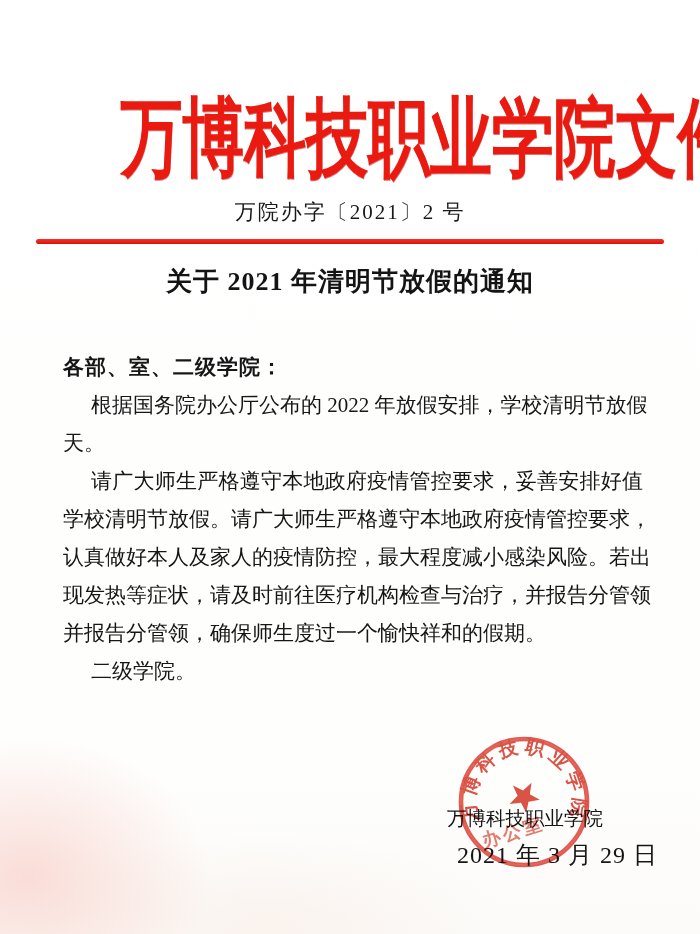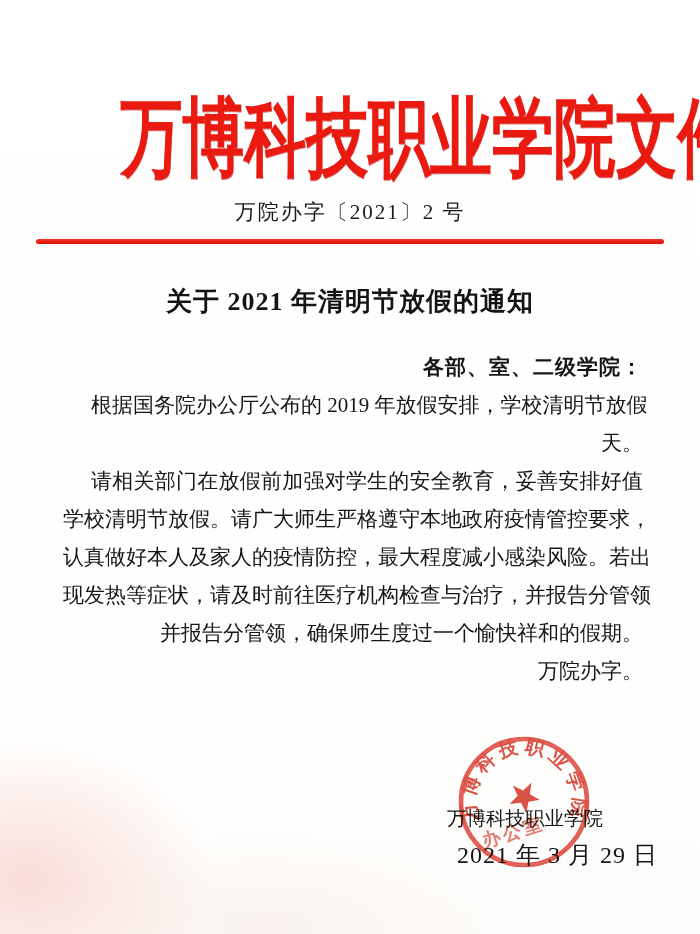--- a/index.html
+++ b/index.html
@@ -31,29 +31,29 @@
     position:absolute;top:198px;left:0;width:700px;
     text-align:center;font-size:21px;color:#191919;
     letter-spacing:2px;white-space:nowrap;
   }
   .red-rule{
     position:absolute;top:239px;left:36px;width:628px;height:5px;
     background:linear-gradient(180deg,#f0352a,#de0f06);
     border-radius:3px;
   }
   .notice-title{
-    position:absolute;top:284px;left:0;width:700px;
+    position:absolute;top:264px;left:0;width:700px;
     text-align:center;font-size:26px;font-weight:bold;color:#141414;
     white-space:nowrap;letter-spacing:1px;
   }
   .body-block{
     position:absolute;top:348px;left:63px;width:580px;
     font-size:21px;line-height:38px;color:#161616;
   }
-  .line{height:38px;white-space:nowrap;text-align:right;}
+  .line{height:38px;white-space:nowrap;}
   .line.indent{text-indent:28px;}
   .line.fill{text-align:justify;text-align-last:justify;}
   .line.salutation{font-weight:bold;letter-spacing:1px;}
   
   .sig-org{
     position:absolute;top:805px;left:447px;width:160px;
     font-size:19.5px;color:#151515;white-space:nowrap;letter-spacing:0;
   }
   .sig-date{
     position:absolute;top:839px;left:457px;width:170px;
@@ -77,28 +77,28 @@
   </div>
 
   <div class="doc-number">万院办字〔2021〕2 号</div>
 
   <div class="red-rule"></div>
 
   <div class="notice-title">关于 2021 年清明节放假的通知</div>
 
   <div class="body-block">
     <div class="line salutation">各部、室、二级学院：</div>
-    <div class="line indent fill">根据国务院办公厅公布的 2019 年放假安排，学校清明节放假</div>
+    <div class="line indent fill">根据国务院办公厅公布的 2022 年放假安排，学校清明节放假</div>
     <div class="line">天。</div>
-    <div class="line indent fill">请相关部门在放假前加强对学生的安全教育，妥善安排好值</div>
+    <div class="line indent fill">请广大师生严格遵守本地政府疫情管控要求，妥善安排好值</div>
     <div class="line fill">学校清明节放假。请广大师生严格遵守本地政府疫情管控要求，</div>
     <div class="line fill">认真做好本人及家人的疫情防控，最大程度减小感染风险。若出</div>
     <div class="line fill">现发热等症状，请及时前往医疗机构检查与治疗，并报告分管领</div>
     <div class="line">并报告分管领，确保师生度过一个愉快祥和的假期。</div>
-    <div class="line indent">万院办字。</div>
+    <div class="line indent">二级学院。</div>
   </div>
 
   <div class="sig-org">万博科技职业学院</div>
   <div class="sig-date">2021 年 3 月 29 日</div>
 
   <svg class="seal" viewBox="0 0 160 160" aria-hidden="true">
     <circle cx="80" cy="80" r="63" fill="none" stroke="#dc3a2d" stroke-width="4.6" opacity="0.9"></circle>
     <circle cx="80" cy="80" r="63" fill="none" stroke="#e8685c" stroke-width="1.4" opacity="0.5"></circle>
     <path id="sealArc" d="M 35.6 100.7 A 49 49 0 1 1 124.4 100.7" fill="none"></path>
     <text font-size="19" fill="#d84436" letter-spacing="5">

